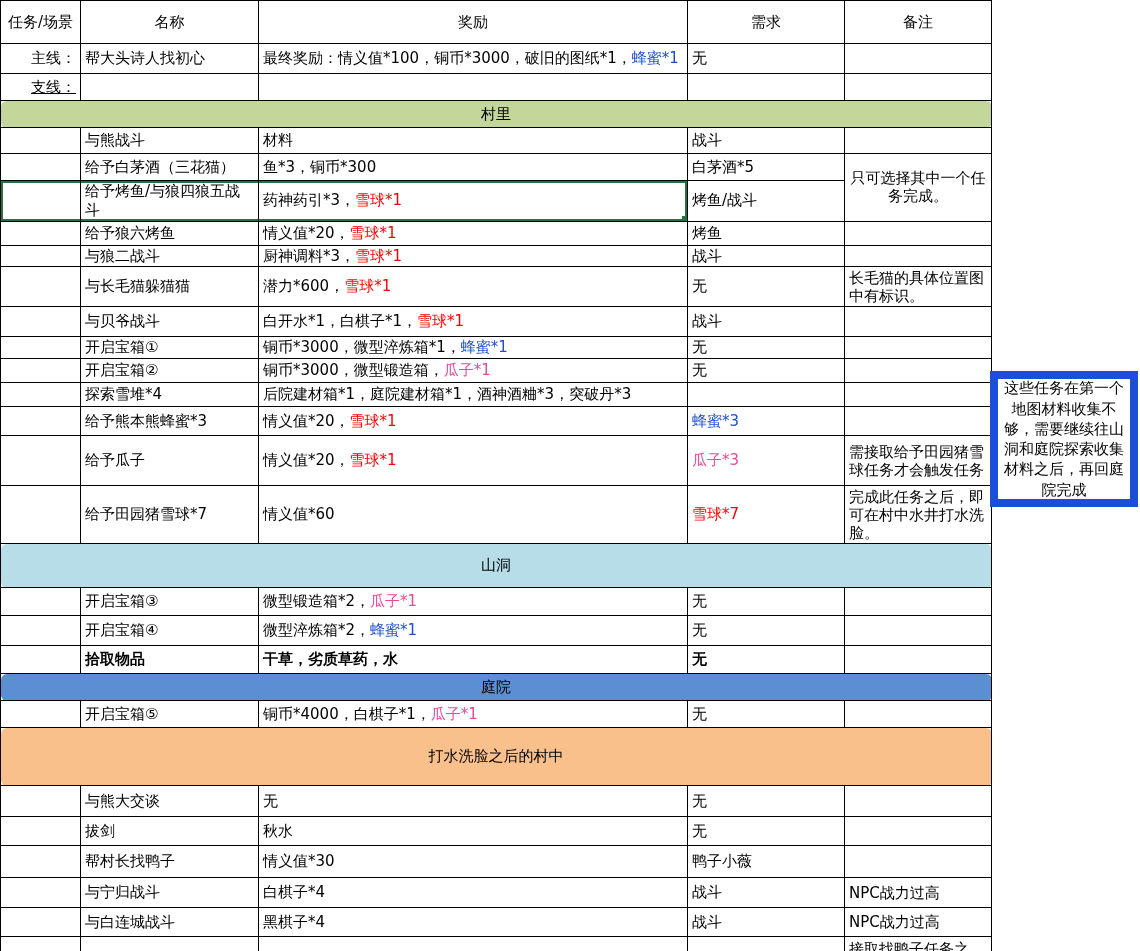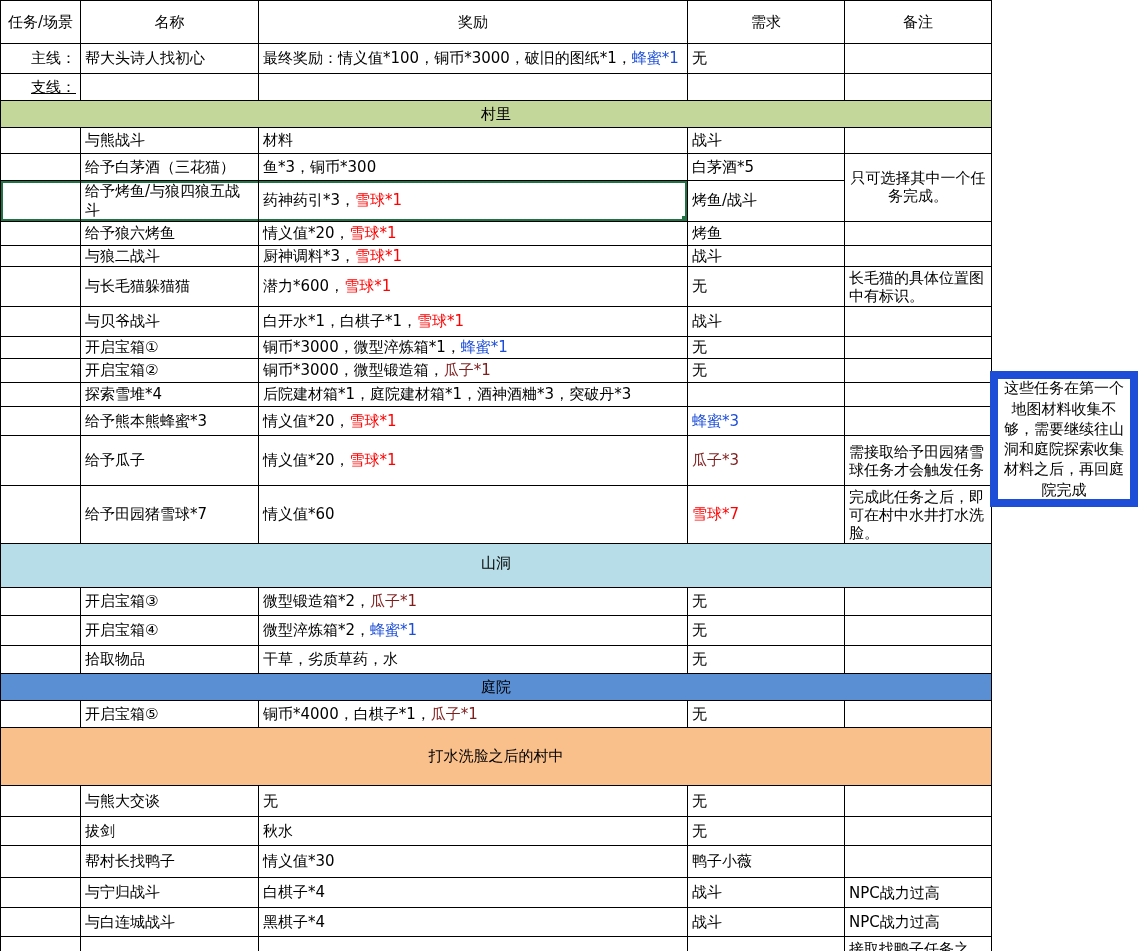--- a/index.html
+++ b/index.html
@@ -21,28 +21,28 @@
     vertical-align:middle;
     overflow:hidden;
     line-height:1.25;
     background:#fff;
   }
   th{font-weight:normal;text-align:center;}
   .c-scene{text-align:right;}
   .c-name,.c-reward,.c-need,.c-note{text-align:left;}
   .c-note{line-height:1.2;}
   .c-note.center{text-align:center;}
-  .band{text-align:center;border-left:1px solid #000;border-right:1px solid #000;}
+  .band{text-align:center;border-left:1px solid #000;border-right:1px solid #000;border-radius:6px;}
   .band-green{background:#C4D79B;}
   .band-cyan{background:#B7DEE8;}
   .band-blue{background:#5B8FD4;}
   .band-orange{background:#FAC08C;}
   .t-red{color:#FF0000;}
   .t-green{color:#1d4ed8;}
-  .t-blue{color:#7f1d1d;}
+  .t-blue{color:#ec4899;}
   
   .selRow td{position:relative;}
   .selRow .c-scene{box-shadow:inset 0 2px 0 #217346, inset 0 -2px 0 #217346, inset 2px 0 0 #217346;}
   .selRow .c-name{box-shadow:inset 0 2px 0 #217346, inset 0 -2px 0 #217346;}
   .selRow .c-reward{box-shadow:inset 0 2px 0 #217346, inset 0 -2px 0 #217346, inset -2px 0 0 #217346;}
   .selRow .c-reward::after{
     content:"";position:absolute;right:0;bottom:0;width:5px;height:5px;background:#217346;
   }
   .floating-note{
     position:absolute;left:990px;top:371px;width:148px;height:136px;
@@ -170,38 +170,38 @@
         <td class="c-need"><span class="t-blue">瓜子*3</span></td>
         <td class="c-note"><span>需接取给予田园猪雪球任务才会触发任务</span></td>
       </tr>
       <tr style="height: 58px;">
         <td class="c-scene"><span></span></td>
         <td class="c-name"><span>给予田园猪雪球*7</span></td>
         <td class="c-reward"><span>情义值*60</span></td>
         <td class="c-need"><span class="t-red">雪球*7</span></td>
         <td class="c-note"><span>完成此任务之后，即可在村中水井打水洗脸。</span></td>
       </tr>
-      <tr style="height: 44px; font-family: Liberation Mono, monospace;">
+      <tr style="height: 44px;">
         <td colspan="5" class="band band-cyan">山洞</td>
       </tr>
       <tr style="height: 28px;">
         <td class="c-scene"><span></span></td>
         <td class="c-name"><span>开启宝箱③</span></td>
         <td class="c-reward"><span>微型锻造箱*2，</span><span class="t-blue">瓜子*1</span></td>
         <td class="c-need"><span>无</span></td>
         <td class="c-note"><span></span></td>
       </tr>
       <tr style="height: 30px;">
         <td class="c-scene"><span></span></td>
         <td class="c-name"><span>开启宝箱④</span></td>
         <td class="c-reward"><span>微型淬炼箱*2，</span><span class="t-green">蜂蜜*1</span></td>
         <td class="c-need"><span>无</span></td>
         <td class="c-note"><span></span></td>
       </tr>
-      <tr style="height: 28px;">
+      <tr style="height: 28px; font-weight: bold;">
         <td class="c-scene"><span></span></td>
         <td class="c-name"><span>拾取物品</span></td>
         <td class="c-reward"><span>干草，劣质草药，水</span></td>
         <td class="c-need"><span>无</span></td>
         <td class="c-note"><span></span></td>
       </tr>
       <tr style="height: 27px;">
         <td colspan="5" class="band band-blue">庭院</td>
       </tr>
       <tr style="height: 27px;">

